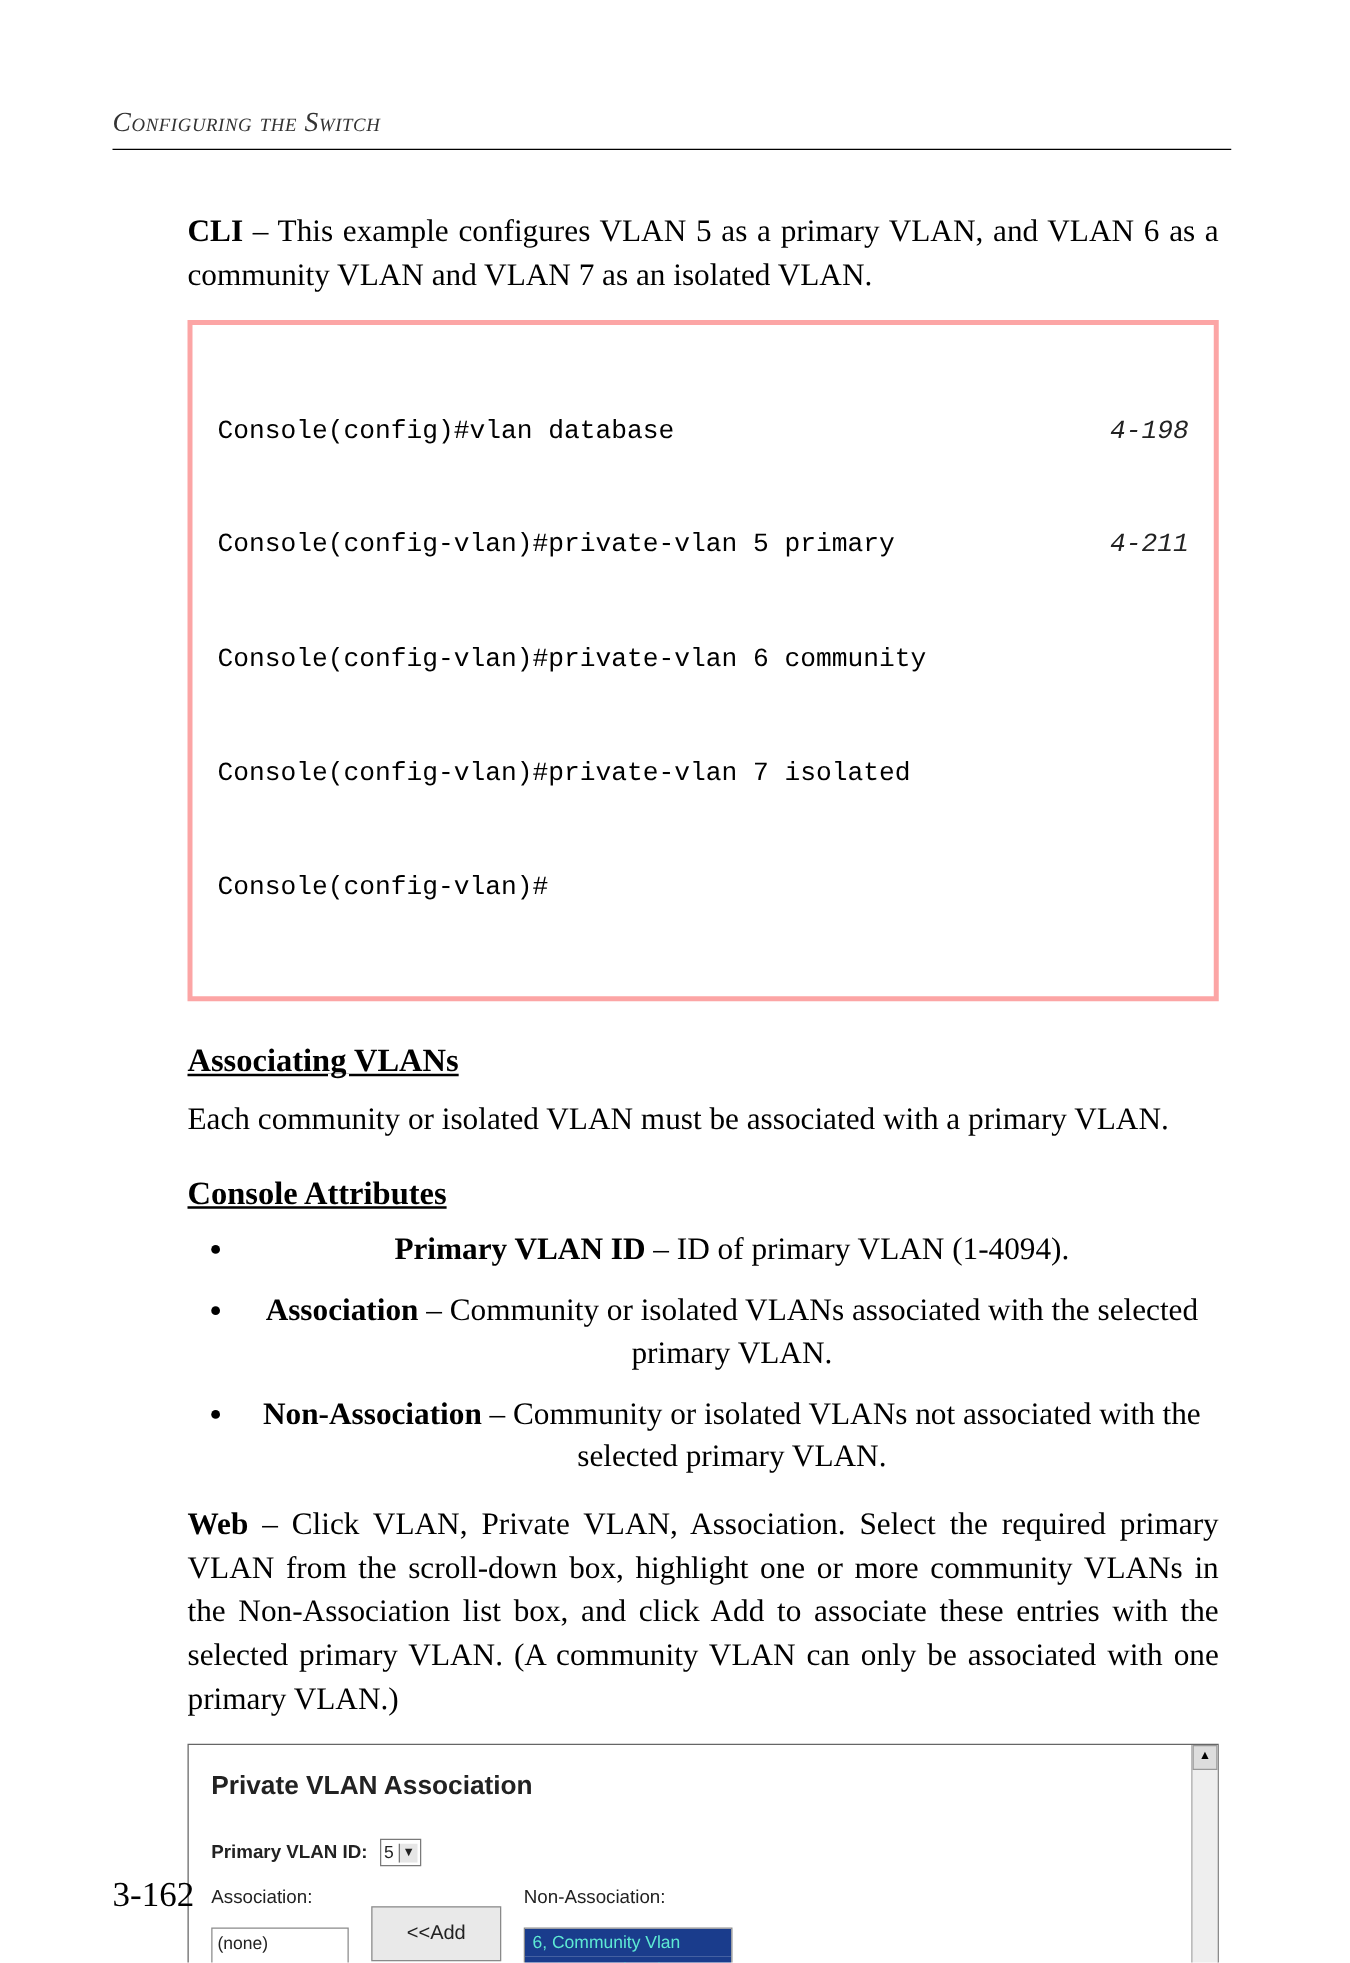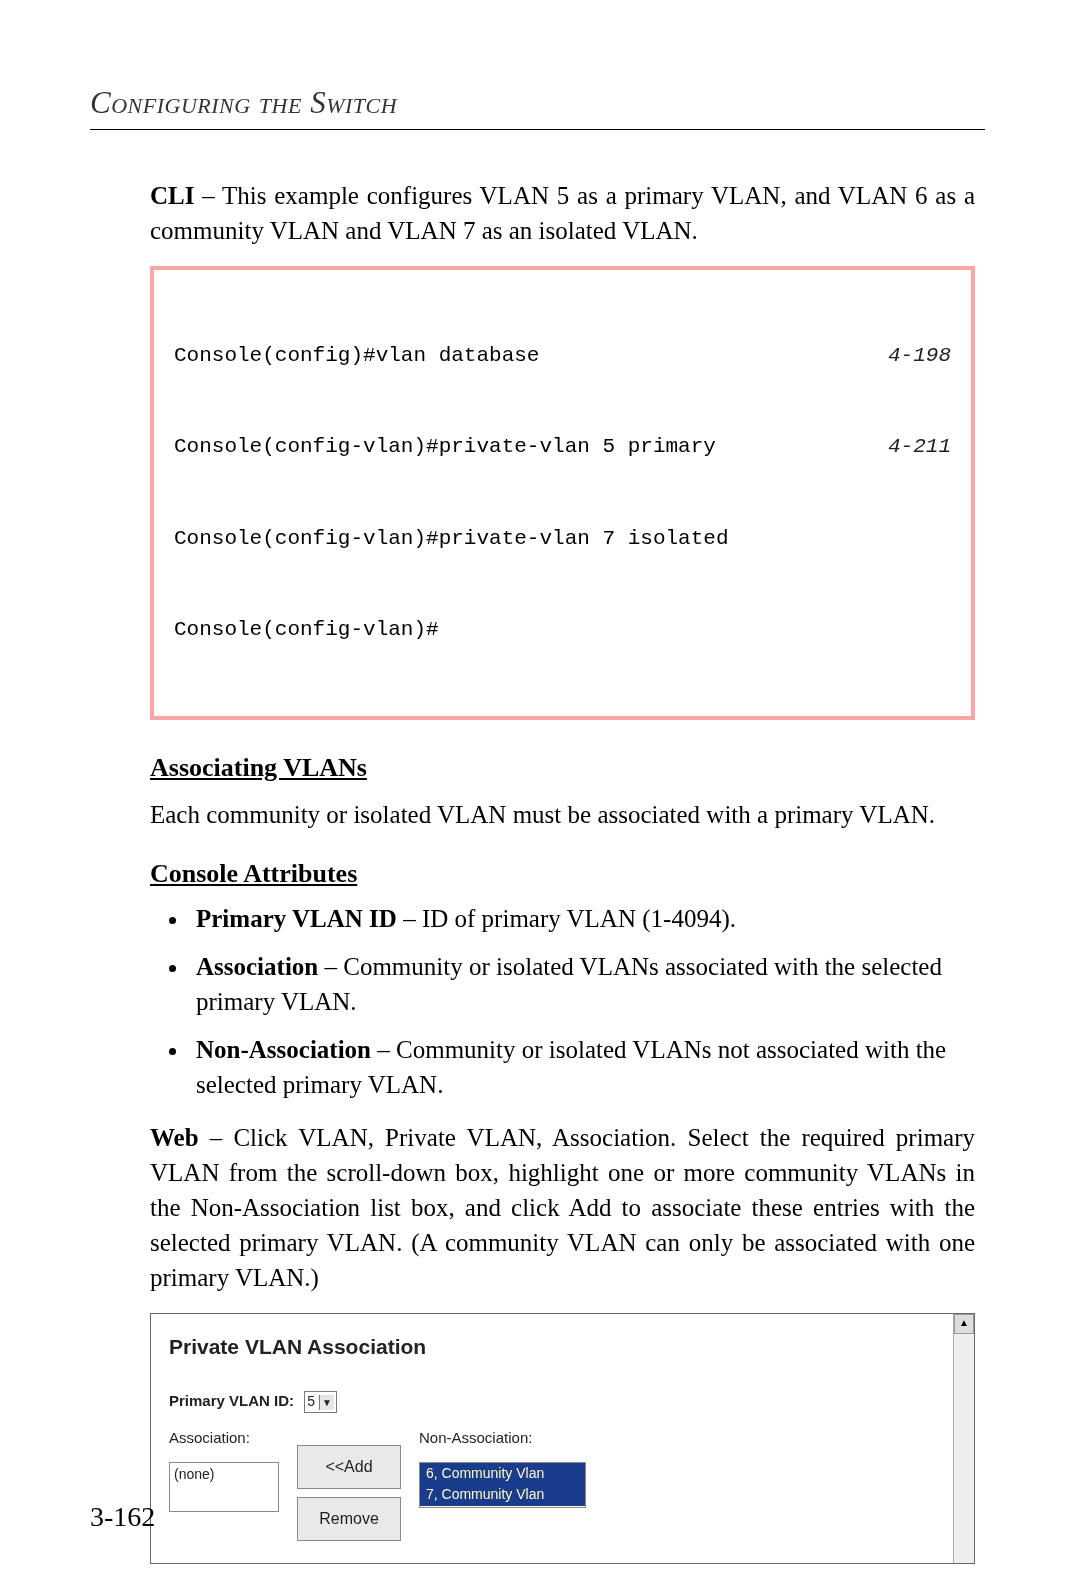--- a/index.html
+++ b/index.html
@@ -12,21 +12,21 @@
   .page {
     width: 1080px;
     height: 1570px;
     box-sizing: border-box;
     padding: 85px 95px 60px 90px;
     position: relative;
   }
   .chapter-header {
     font-variant: small-caps;
     font-style: italic;
-    font-size: 31px;
+    font-size: 22px;
     letter-spacing: 0.5px;
     color: #333;
     margin-bottom: 8px;
   }
   .rule {
     border: none;
     border-top: 1.5px solid #000;
     margin: 0 0 48px 0;
   }
   .content {
@@ -63,20 +63,21 @@
     text-decoration: underline;
   }
   ul.attr-list {
     margin: 6px 0 18px 0;
     padding-left: 40px;
   }
   ul.attr-list li {
     margin-bottom: 14px;
     line-height: 1.38;
     padding-left: 6px;
+    text-align: center;
   }
   .figure-frame {
     border: 1px solid #666;
     margin: 18px 0 6px 0;
     padding: 0;
     background: #fff;
     position: relative;
   }
   .figure-inner {
     padding: 18px 18px 8px 18px;
@@ -142,21 +143,21 @@
     background: #fff;
     font-size: 14px;
     padding: 0;
     overflow: hidden;
   }
   .listbox-wide .opt {
     padding: 1px 6px;
   }
   .sel {
     background: #1a3c8c;
-    color: #fef9c3;
+    color: #5eead4;
   }
   .btn-col {
     display: flex;
     flex-direction: column;
     gap: 8px;
     margin-top: 18px;
   }
   .btn {
     font-family: Arial, sans-serif;
     font-size: 16px;
@@ -205,20 +206,21 @@
 
   <div class="content">
 
     <p class="para">
       <b>CLI</b><span> – This example configures VLAN 5 as a primary VLAN, and VLAN 6 as a community VLAN and VLAN 7 as an isolated VLAN.</span>
     </p>
 
     <div class="cli-box">
       <div class="cli-row"><span>Console(config)#vlan database</span><span class="cli-ref">4-198</span></div>
       <div class="cli-row"><span>Console(config-vlan)#private-vlan 5 primary</span><span class="cli-ref">4-211</span></div>
+      <div class="cli-row"><span>Console(config-vlan)#private-vlan 6 community</span></div>
       <div class="cli-row"><span>Console(config-vlan)#private-vlan 7 isolated</span></div>
       <div class="cli-row"><span>Console(config-vlan)#</span></div>
     </div>
 
     <div class="h2">Associating VLANs</div>
     <p class="para">Each community or isolated VLAN must be associated with a primary VLAN.</p>
 
     <div class="h2">Console Attributes</div>
 
     <ul class="attr-list">

